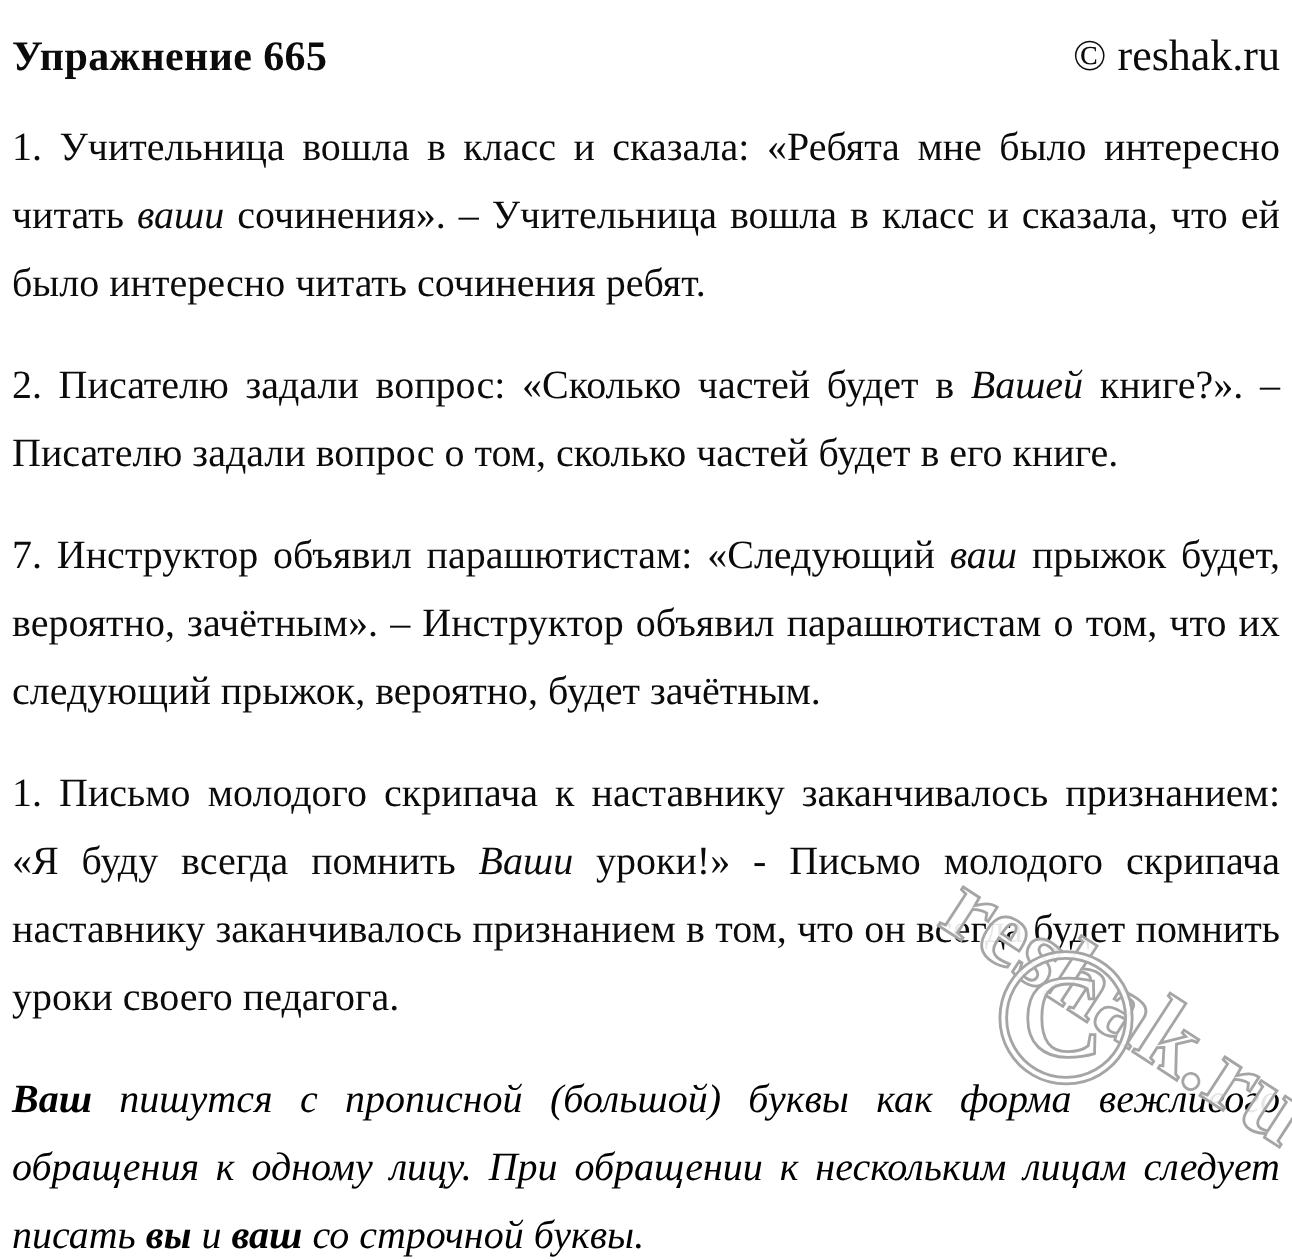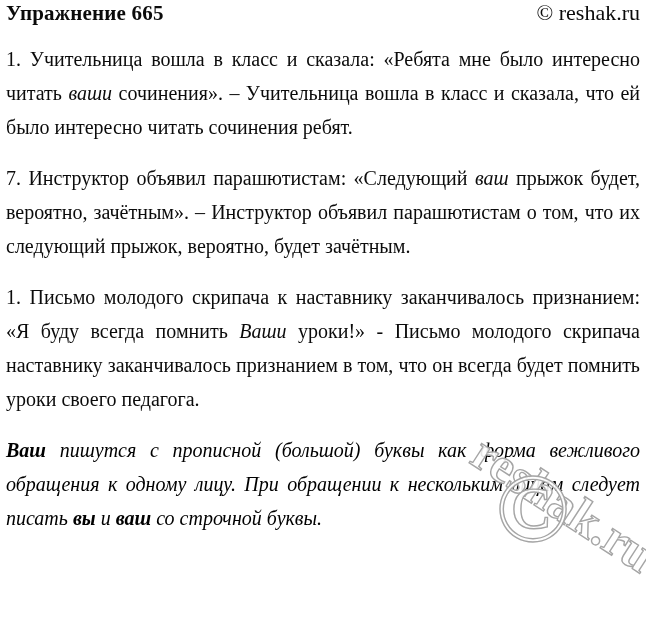--- a/index.html
+++ b/index.html
@@ -5,21 +5,21 @@
   html, body {
     margin: 0;
     padding: 0;
     background: #ffffff;
   }
   .page {
     position: relative;
     width: 646px;
     height: 630px;
     box-sizing: border-box;
-    padding: 0 6px 0 6px;
+    padding: 15px 6px 0 6px;
     background: #ffffff;
     overflow: hidden;
     font-family: "Liberation Serif", serif;
     font-size: 20px;
     color: #0b0b0b;
   }
   .header {
     display: flex;
     justify-content: space-between;
     align-items: baseline;
@@ -59,20 +59,21 @@
 
 <div class="page">
 
   <div class="header">
     <span class="title">Упражнение 665</span>
     <span class="copyright">© reshak.ru</span>
   </div>
 
   <div class="content">
     <p class="para"><span class="seg-normal">1. Учительница вошла в класс и сказала: «Ребята мне было интересно читать </span><span class="seg-italic">ваши</span><span class="seg-normal"> сочинения».  – Учительница вошла в класс и сказала, что ей было интересно читать сочинения ребят.</span></p>
+    <p class="para"><span class="seg-normal">2. Писателю задали вопрос: «Сколько частей будет в </span><span class="seg-italic">Вашей</span><span class="seg-normal"> книге?». – Писателю задали вопрос о том, сколько частей будет в его книге.</span></p>
     <p class="para"><span class="seg-normal">7. Инструктор объявил парашютистам: «Следующий </span><span class="seg-italic">ваш</span><span class="seg-normal"> прыжок будет, вероятно, зачётным».  – Инструктор объявил парашютистам о том, что их следующий прыжок, вероятно, будет зачётным.</span></p>
     <p class="para"><span class="seg-normal">1. Письмо молодого скрипача к наставнику заканчивалось признанием: «Я буду всегда помнить </span><span class="seg-italic">Ваши</span><span class="seg-normal"> уроки!» - Письмо молодого скрипача наставнику заканчивалось признанием в том, что он всегда будет помнить уроки своего педагога.</span></p>
     <p class="para note"><span class="seg-bold">Ваш</span><span class="seg-normal"> пишутся с прописной (большой) буквы как форма вежливого обращения к одному лицу. При обращении к нескольким лицам следует писать </span><span class="seg-bold">вы</span><span class="seg-normal"> и </span><span class="seg-bold">ваш</span><span class="seg-normal"> со строчной буквы.</span></p>
   </div>
 
   <svg class="watermark" width="646" height="630" viewBox="0 0 646 630" aria-hidden="true">
     <text x="468" y="462" transform="rotate(33 468 462)" font-family="Liberation Serif, serif" font-size="50" font-weight="bold" fill="#ffffff" fill-opacity="0.9" stroke="#a5a5a5" stroke-width="1.4">reshak.ru</text>
     <text x="533" y="541" text-anchor="middle" font-family="Liberation Serif, serif" font-size="98" fill="#ffffff" fill-opacity="0.9" stroke="#a5a5a5" stroke-width="1.4">©</text>
   </svg>
 

